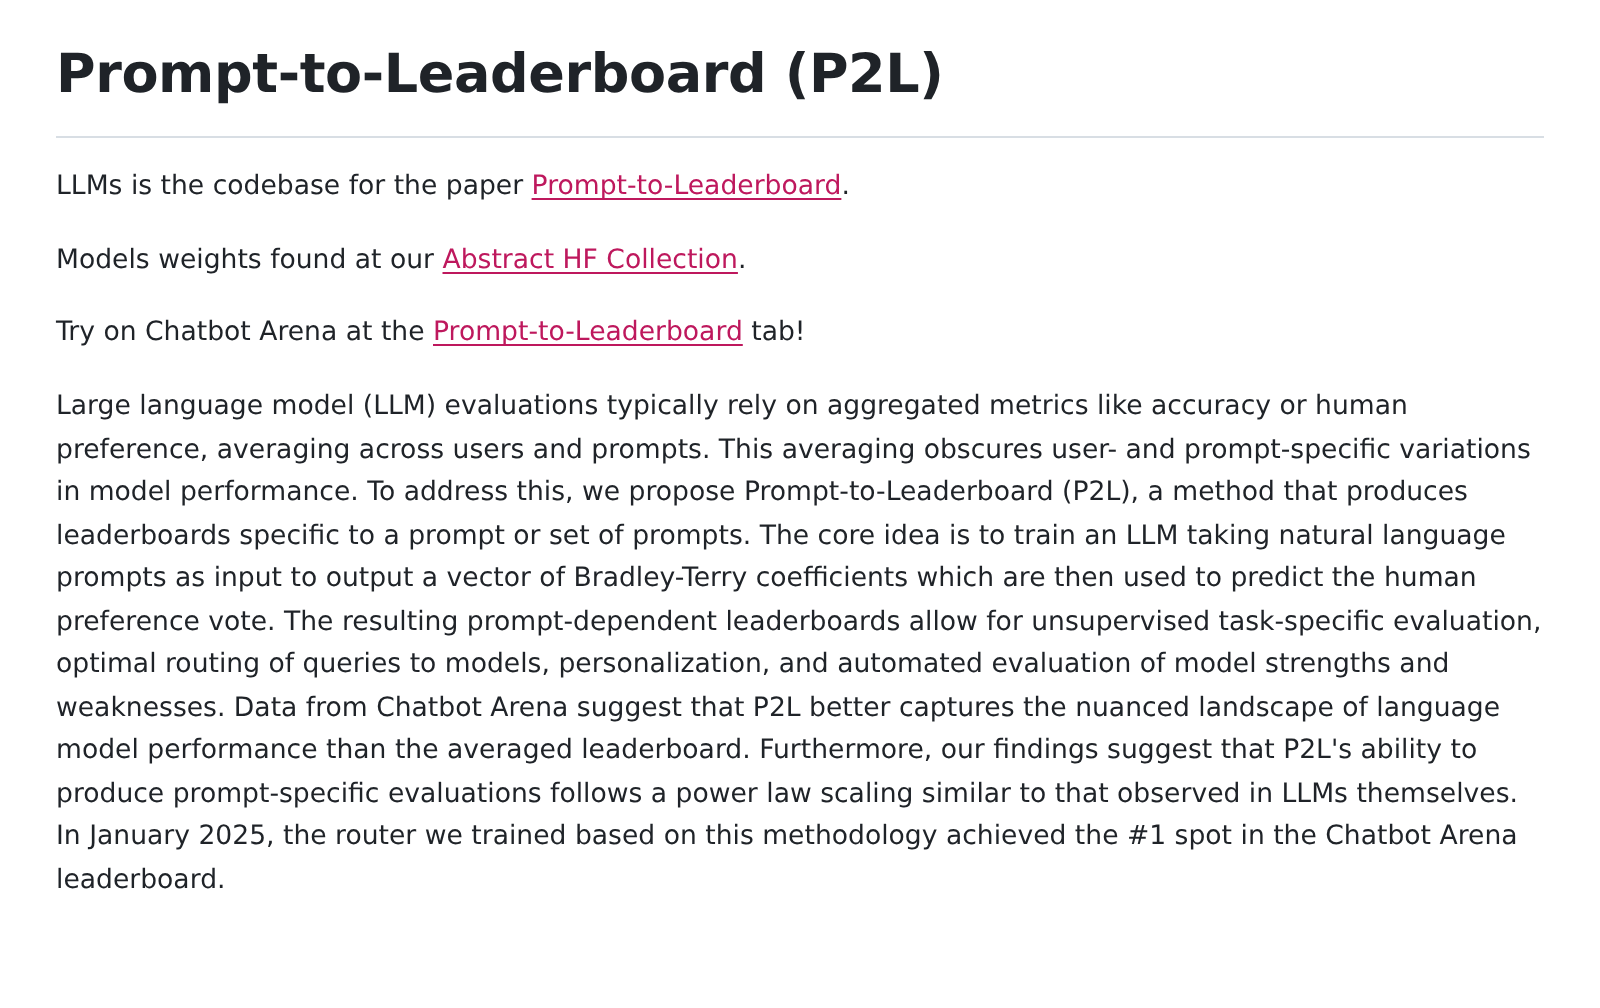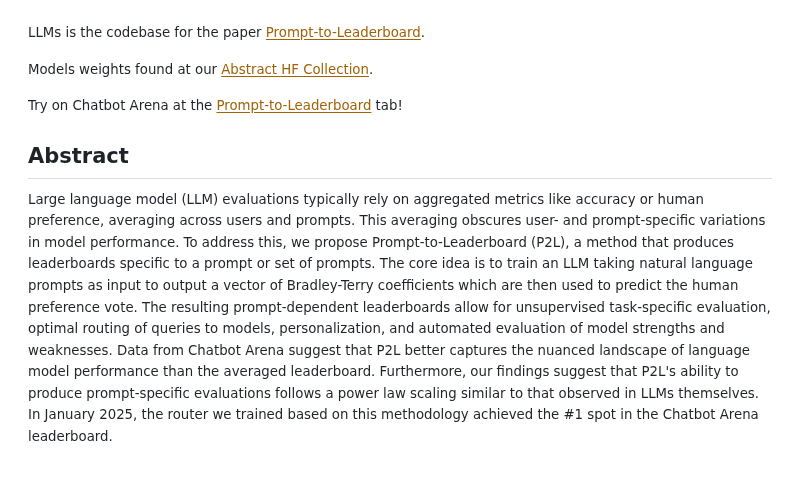--- a/index.html
+++ b/index.html
@@ -42,40 +42,40 @@
     font-size: 13.3px;
     line-height: 1.62;
     margin: 0 0 15px 0;
     color: #1f2328;
   }
   p.abstract {
     margin-bottom: 0;
     text-align: left;
   }
   a.link {
-    color: #a16207;
+    color: #be185d;
     text-decoration: underline;
     text-underline-offset: 1.5px;
   }
 </style>
 </head>
 <body>
 
 <div class="page">
 
+  <h1 class="title">Prompt-to-Leaderboard (P2L)</h1>
 
   <p class="para">
     <span>LLMs is the codebase for the paper </span><a class="link" href="#">Prompt-to-Leaderboard</a><span>.</span>
   </p>
 
   <p class="para">
     <span>Models weights found at our </span><a class="link" href="#">Abstract HF Collection</a><span>.</span>
   </p>
 
   <p class="para">
     <span>Try on Chatbot Arena at the </span><a class="link" href="#">Prompt-to-Leaderboard</a><span> tab!</span>
   </p>
 
-  <h2 class="section">Abstract</h2>
 
   <p class="para abstract">Large language model (LLM) evaluations typically rely on aggregated metrics like accuracy or human preference, averaging across users and prompts. This averaging obscures user- and prompt-specific variations in model performance. To address this, we propose Prompt-to-Leaderboard (P2L), a method that produces leaderboards specific to a prompt or set of prompts. The core idea is to train an LLM taking natural language prompts as input to output a vector of Bradley-Terry coefficients which are then used to predict the human preference vote. The resulting prompt-dependent leaderboards allow for unsupervised task-specific evaluation, optimal routing of queries to models, personalization, and automated evaluation of model strengths and weaknesses. Data from Chatbot Arena suggest that P2L better captures the nuanced landscape of language model performance than the averaged leaderboard. Furthermore, our findings suggest that P2L's ability to produce prompt-specific evaluations follows a power law scaling similar to that observed in LLMs themselves. In January 2025, the router we trained based on this methodology achieved the #1 spot in the Chatbot Arena leaderboard.</p>
 
 </div>
 
 </body></html>

